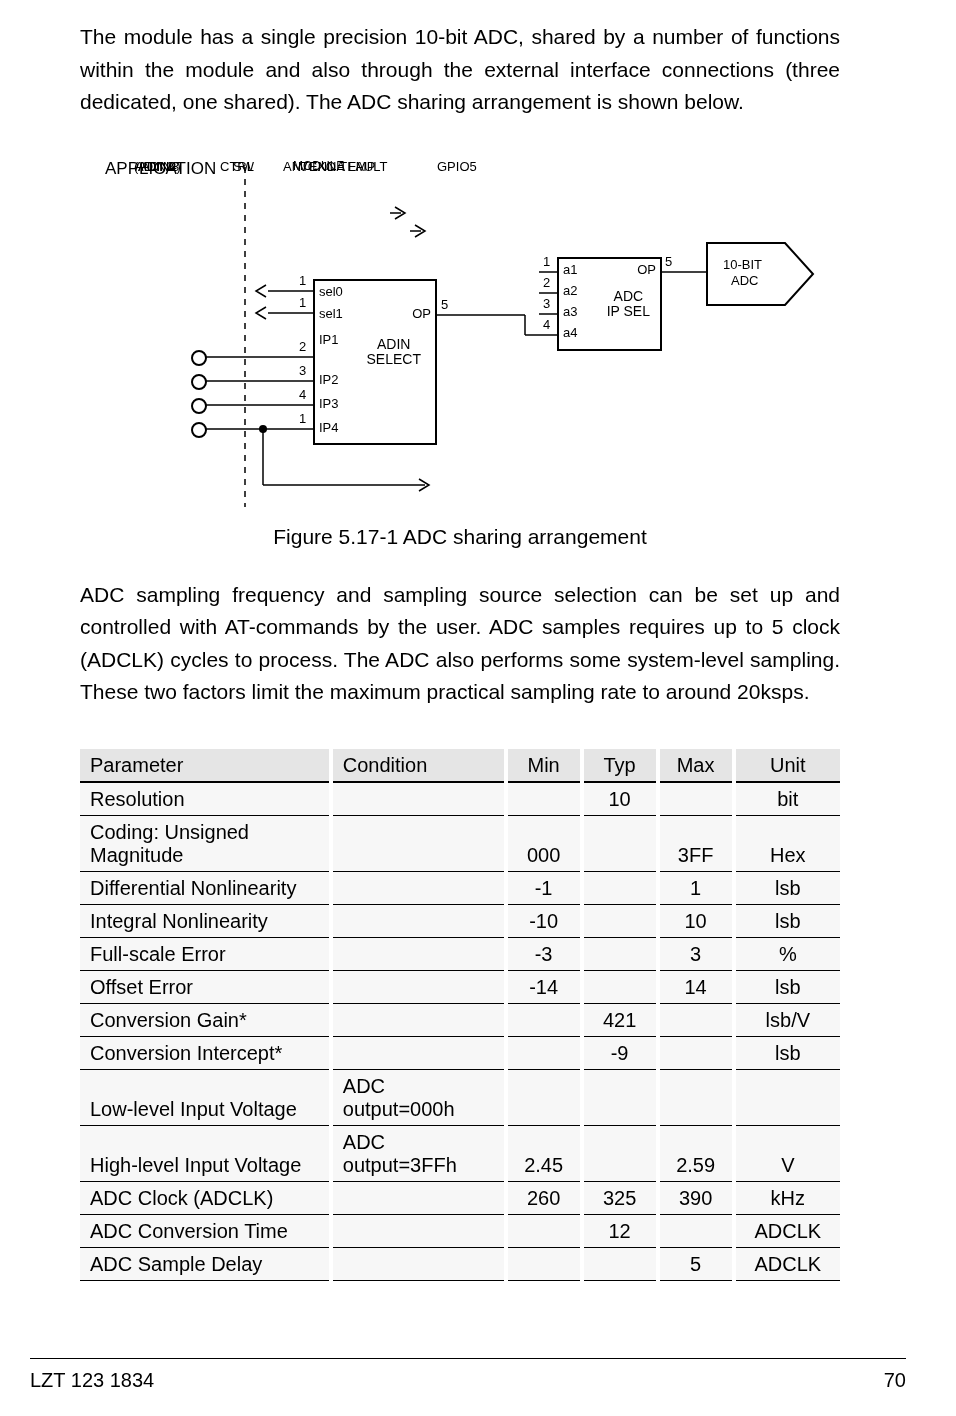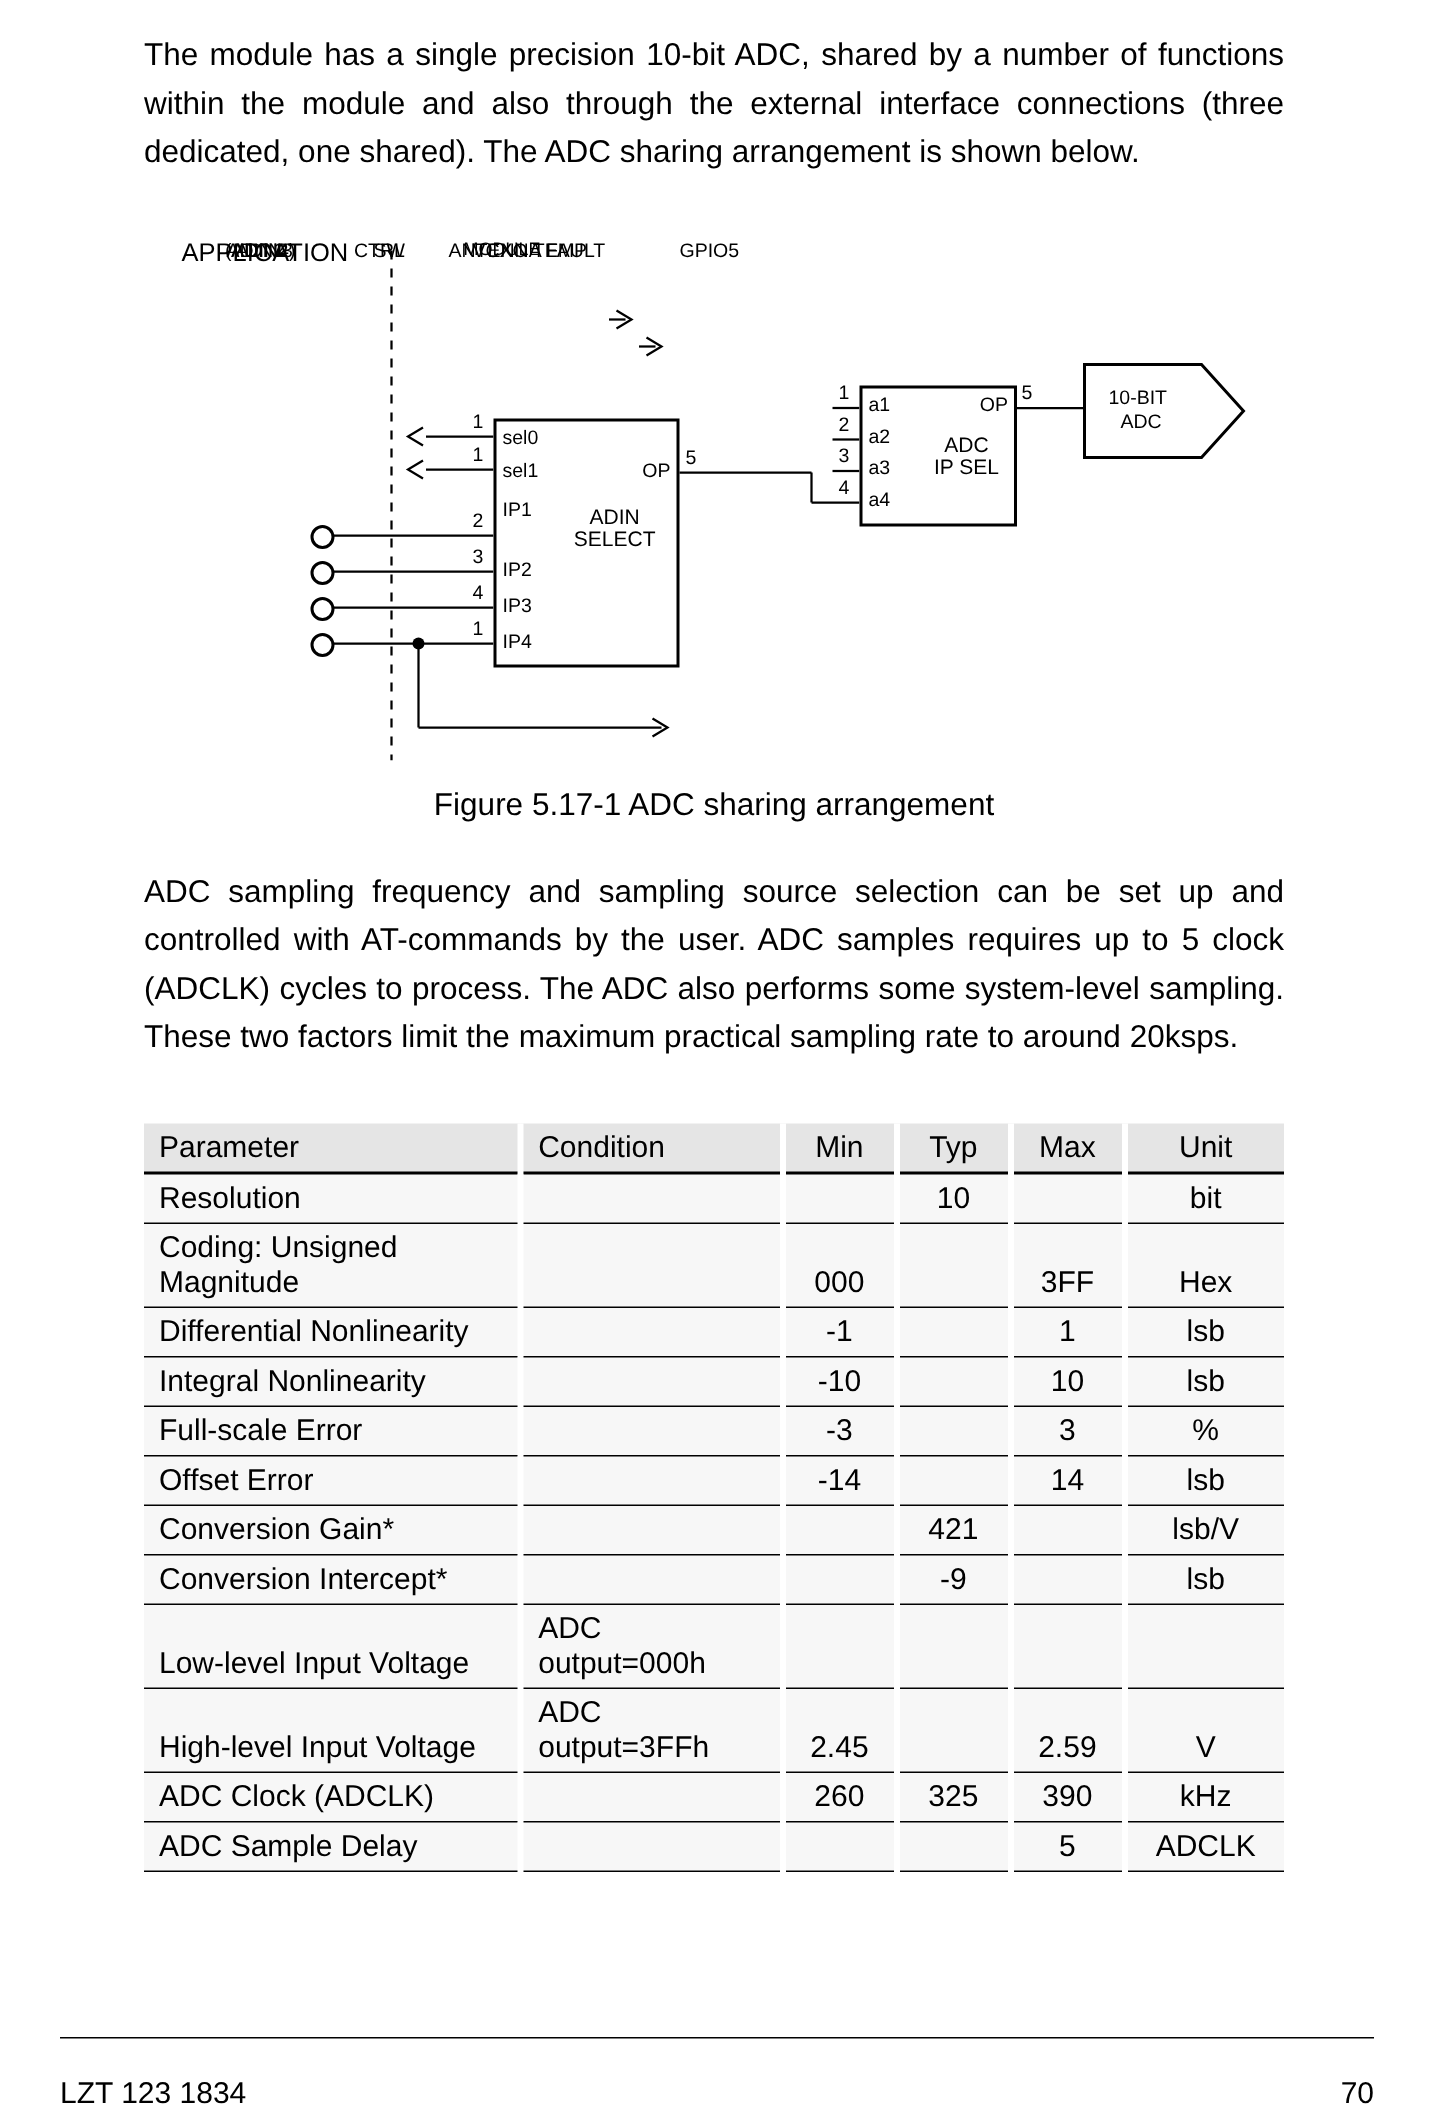--- a/index.html
+++ b/index.html
@@ -10,21 +10,20 @@
       height: 1416px;
       background: #fff;
       font-family: "Lucida Sans", "Lucida Sans Unicode", "Trebuchet MS", sans-serif;
       color: #000;
     }
     .page {
       box-sizing: border-box;
       padding: 0 80px;
       width: 920px;
       position: relative;
-      margin-left: 16px;
     }
     .para {
       font-size: 21px;
       line-height: 1.55;
       text-align: justify;
       margin-bottom: 40px;
     }
     .figcap {
       font-size: 21px;
       text-align: center;
@@ -96,24 +95,24 @@
     table.specs thead th:first-child { width: 33%; }
     table.specs thead th:nth-child(2) { width: 23%; }
     table.specs thead th:nth-child(3),
     table.specs thead th:nth-child(4),
     table.specs thead th:nth-child(5) { width: 10%; }
     table.specs thead th:nth-child(6) { width: 14%; }
 
     
     .footer {
       position: absolute;
-      left: 40px; right: 60px;
+      left: 30px; right: 60px;
       top: 1358px;
       border-top: 1px solid #000;
-      padding-top: 26px;
+      padding-top: 10px;
       font-size: 20px;
       display: flex;
       justify-content: space-between;
       width: 876px;
     }
   </style>
 </head>
 <body>
 
 <div class="page">
@@ -322,20 +321,28 @@
         </tr>
         <tr>
           <td>ADC Clock (ADCLK)</td>
           <td></td>
           <td class="c">260</td>
           <td class="c">325</td>
           <td class="c">390</td>
           <td class="c">kHz</td>
         </tr>
         <tr>
+          <td>ADC Conversion Time</td>
+          <td></td>
+          <td class="c"></td>
+          <td class="c">12</td>
+          <td class="c"></td>
+          <td class="c">ADCLK</td>
+        </tr>
+        <tr>
           <td>ADC Sample Delay</td>
           <td></td>
           <td class="c"></td>
           <td class="c"></td>
           <td class="c">5</td>
           <td class="c">ADCLK</td>
         </tr>
       </tbody>
   </table>
 

